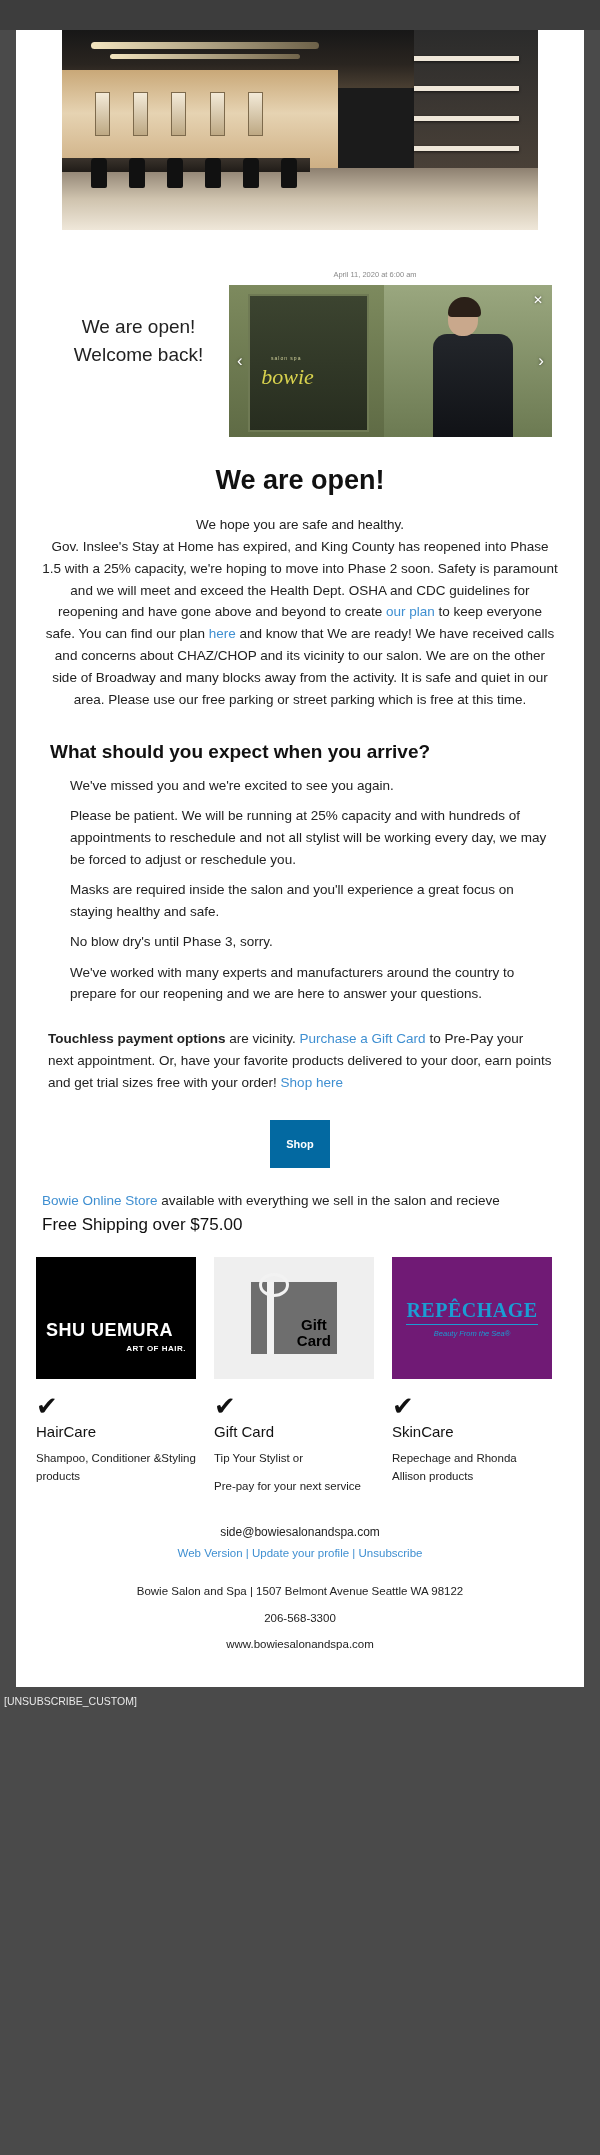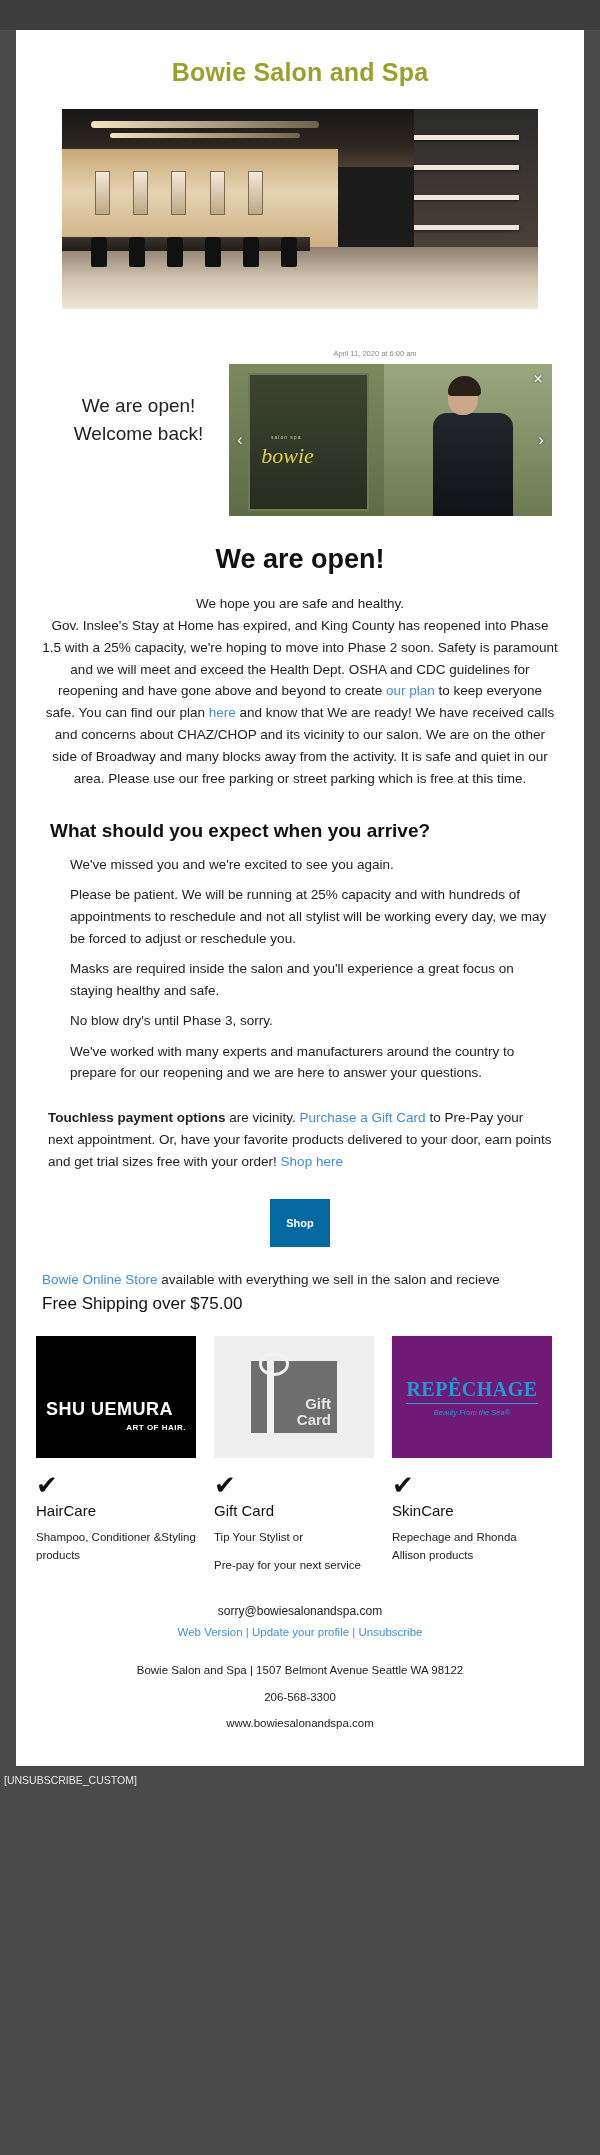--- a/index.html
+++ b/index.html
@@ -288,22 +288,22 @@
   }
   .gift-box .ribbon-v {
     position: absolute; left: 16px; top: 0; width: 7px; height: 100%;
     background: #f2f2f2;
   }
   .gift-box .bow {
     position: absolute; left: 8px; top: -9px; width: 24px; height: 18px;
     border: 3px solid #f2f2f2; border-radius: 50%;
   }
   .gift-box .gt {
-    color: #e5e5e5; font-size: 15px; font-weight: bold; line-height: 1.05;
-    text-align: right; padding: 0 6px 6px 0;
+    color: #000000; font-size: 15px; font-weight: bold; line-height: 1.05;
+    text-align: center; padding: 0 6px 6px 0;
   }
   .thumb-rep { background: #701a75; display: flex; align-items: center; justify-content: center; }
   .rep-logo {
     color: #1a9dd4;
     font-size: 20px;
     font-weight: bold;
     font-family: "Liberation Serif", serif;
     letter-spacing: 0.5px;
   }
   .rep-tag {
@@ -341,21 +341,20 @@
 </style>
 </head>
 <body>
 
 <div class="page">
 
   <div class="top-bar"></div>
 
   <div class="email-body">
 
-    <div class="brand-title">Bowie Salon and Spa</div>
 
     <div class="hero-wrap">
       <div class="hero">
         <div class="ceiling"></div>
         <div class="lightstrip" style="left:6%;width:48%;"></div>
         <div class="lightstrip" style="left:10%;top:24px;width:40%;height:5px;"></div>
         <div class="wall-left"></div>
         <div class="wall-right"></div>
         <div class="shelf" style="top:26px;"></div>
         <div class="shelf" style="top:56px;"></div>
@@ -470,21 +469,21 @@
           </div>
         </div>
         <div class="check">✔</div>
         <div class="card-title">SkinCare</div>
         <div class="card-desc">Repechage and Rhonda Allison products</div>
       </div>
 
     </div>
 
     <div class="footer">
-      <div class="email">sorry@bowiesalonandspa.com</div>
+      <div class="email">side@bowiesalonandspa.com</div>
       <div>
         <a href="#">Web Version</a>
         <span class="sep">|</span>
         <a href="#">Update your profile</a>
         <span class="sep">|</span>
         <a href="#">Unsubscribe</a>
       </div>
     </div>
 
     <div class="footer-meta">

